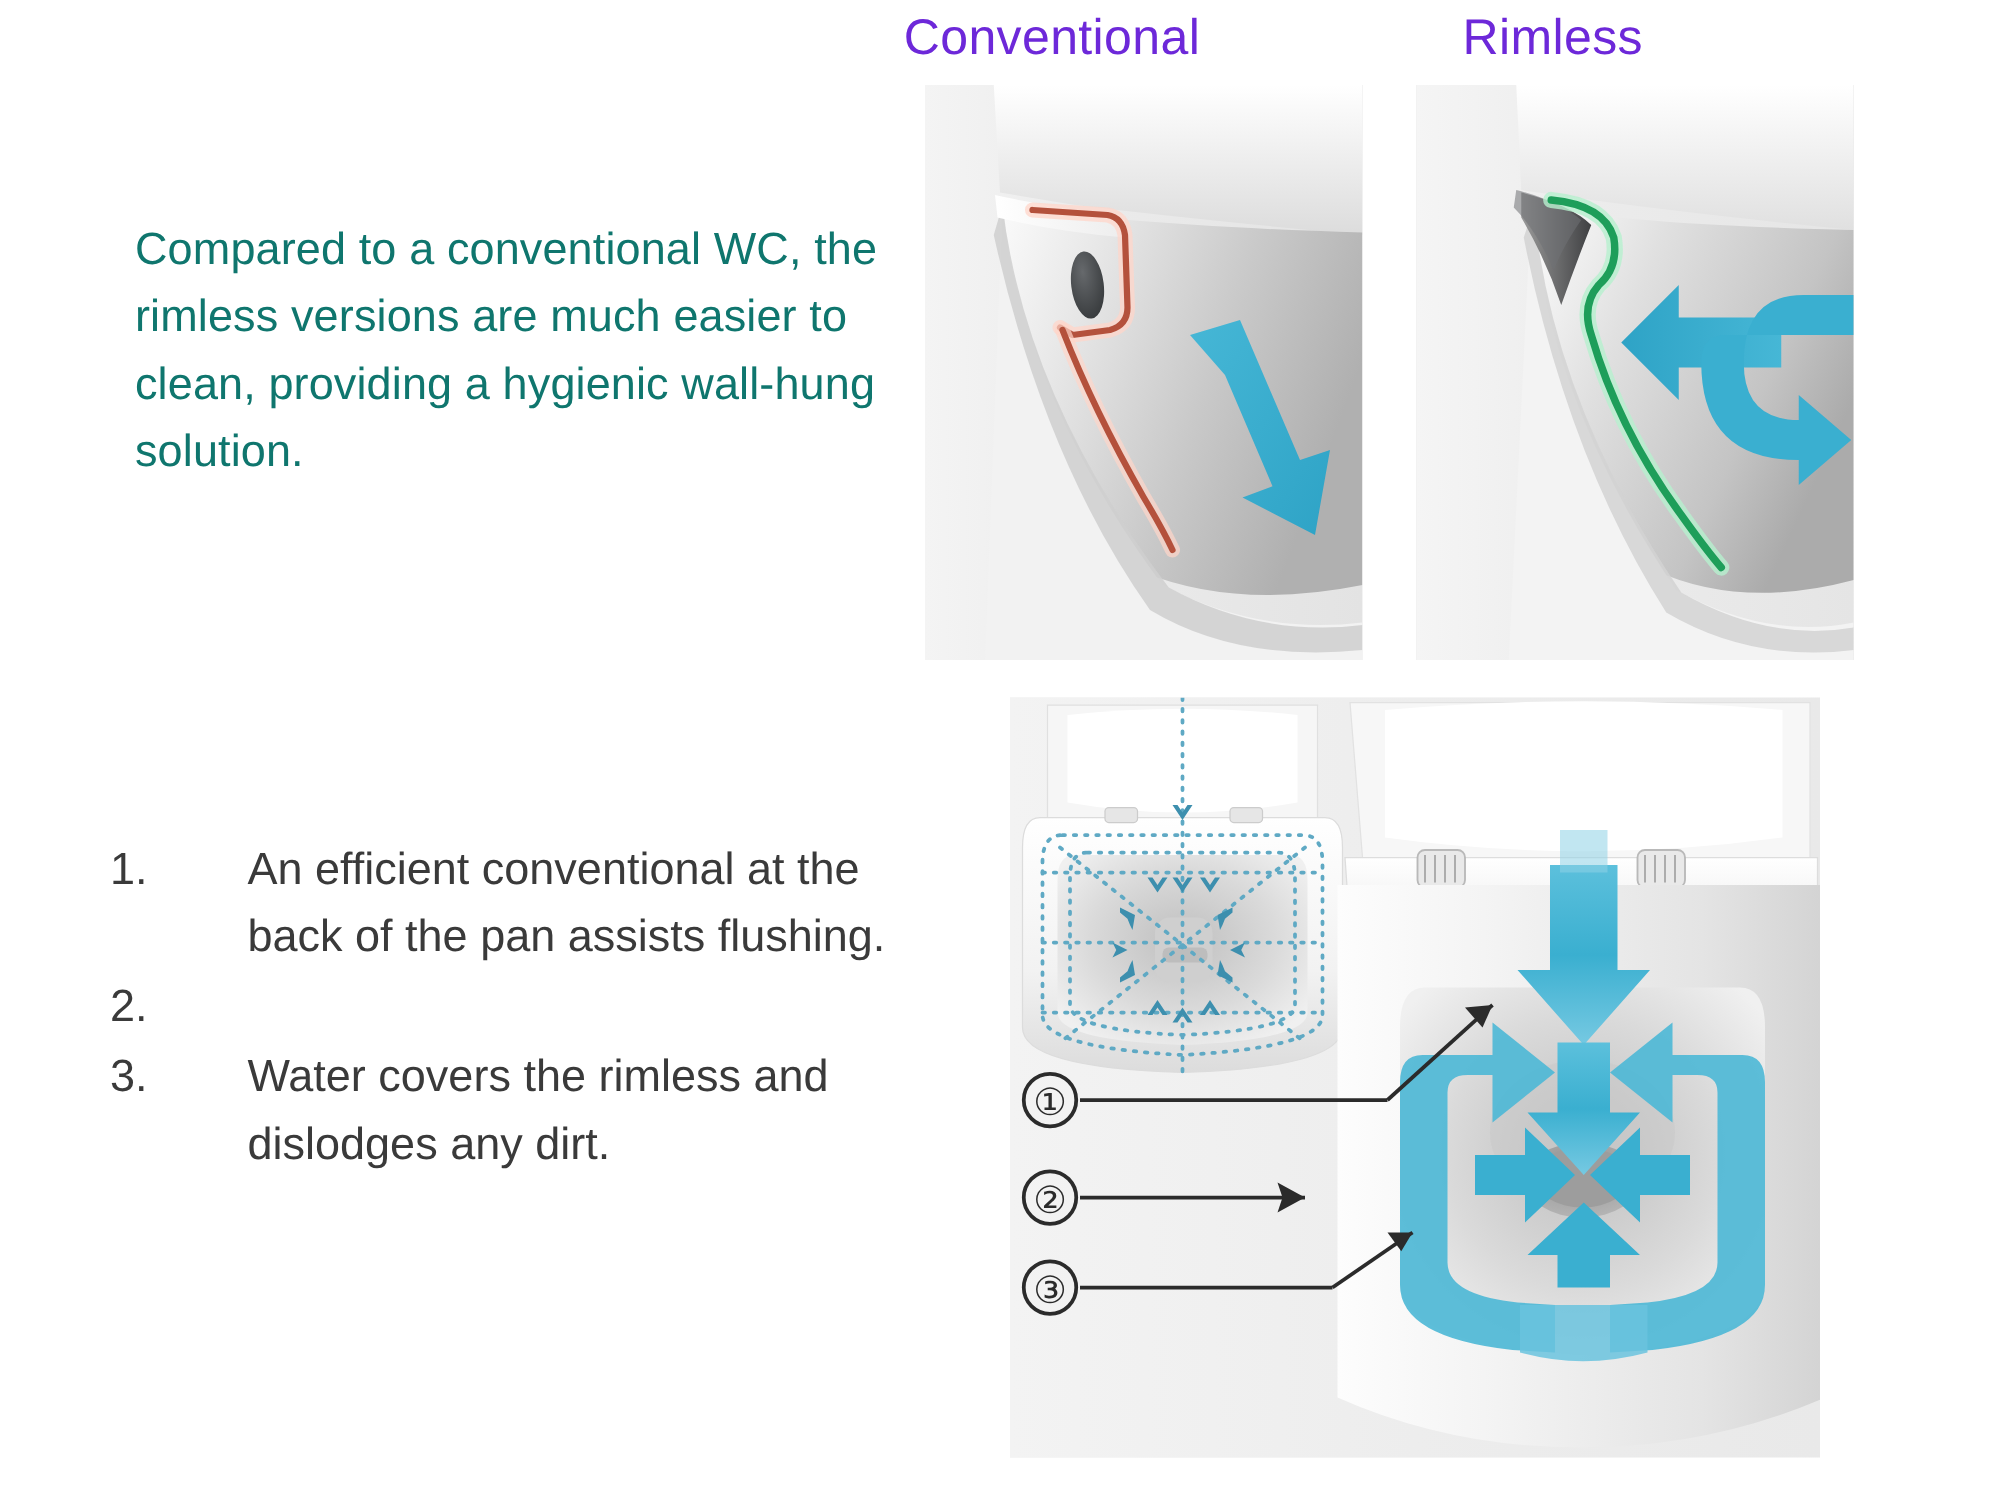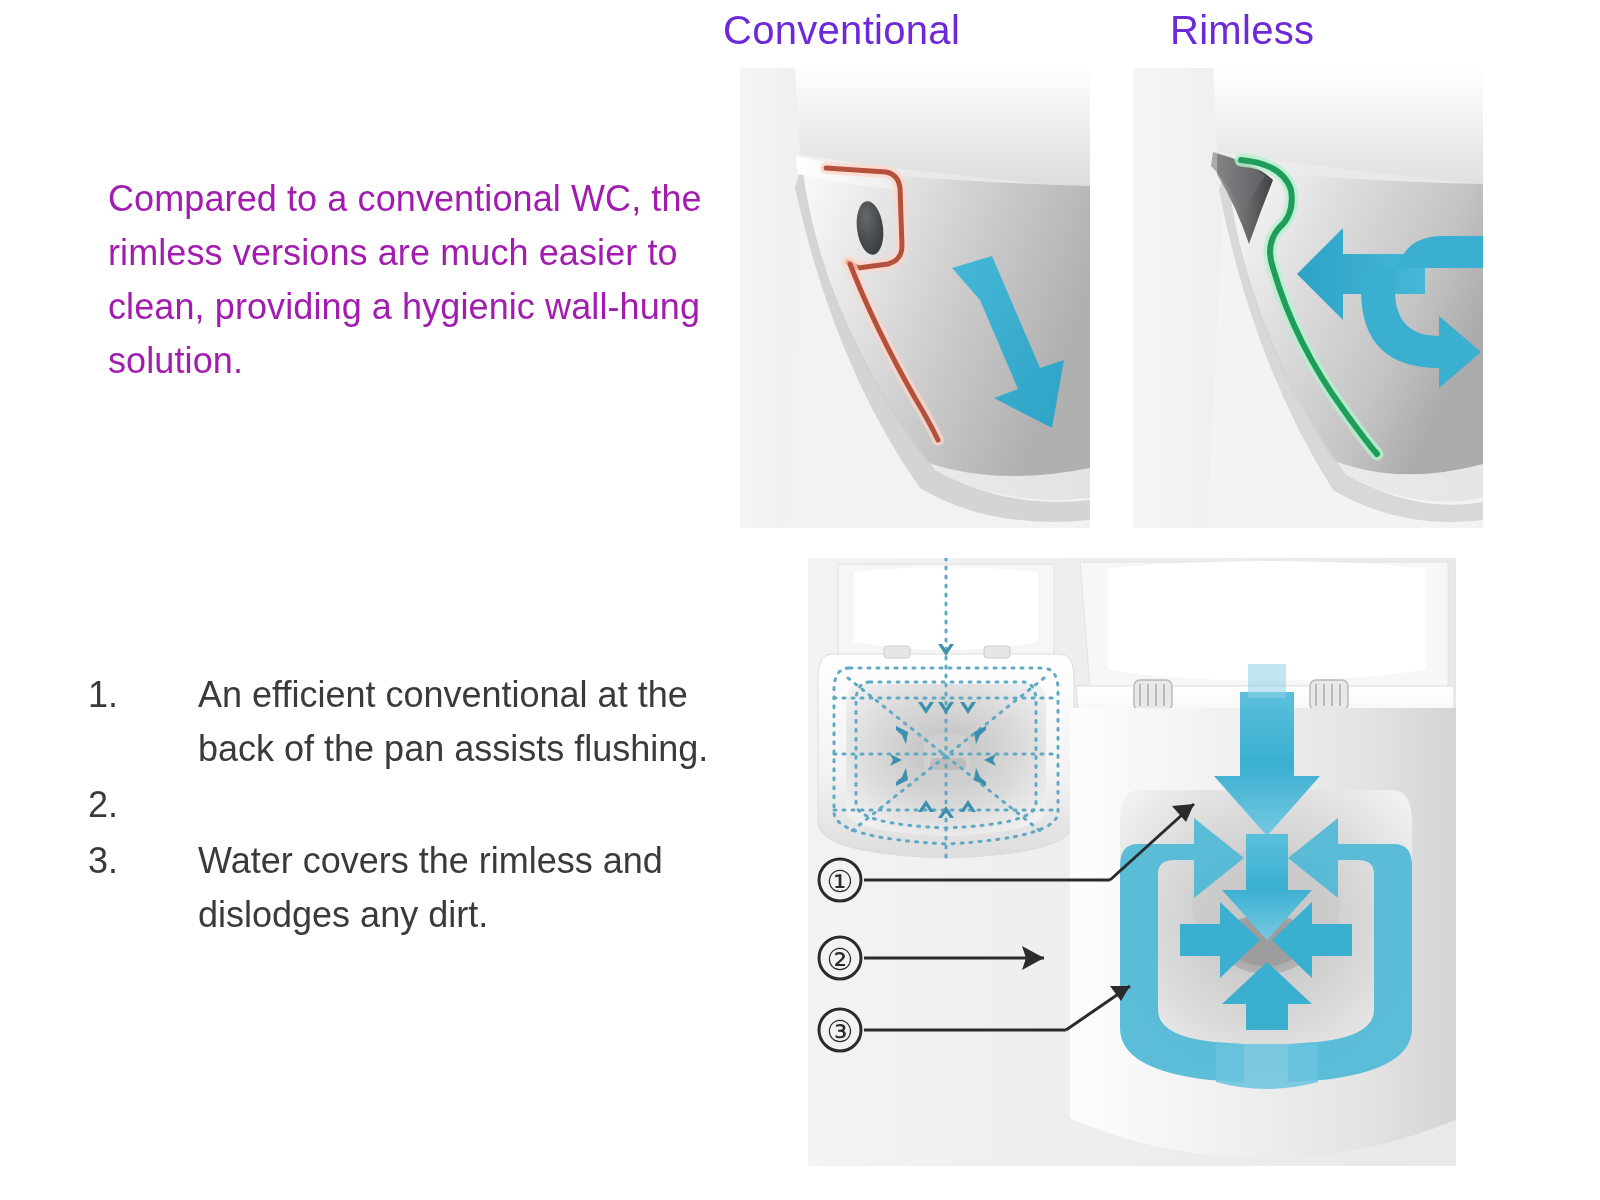--- a/index.html
+++ b/index.html
@@ -11,21 +11,21 @@
     overflow:hidden;
     position:relative;
   }
   .page{position:absolute;inset:0;}
 
   
   .intro{
     position:absolute;
     left:108px;top:172px;width:620px;
     font-size:36px;line-height:54px;
-    color:#a21caf;
+    color:#0f766e;
     letter-spacing:.1px;
   }
   .steps{
     position:absolute;
     left:88px;top:668px;width:640px;
     font-size:36px;line-height:54px;
     color:#3a3a3a;
   }
   .step{display:flex;margin-bottom:2px;}
   .step-num{width:110px;flex:0 0 110px;}

